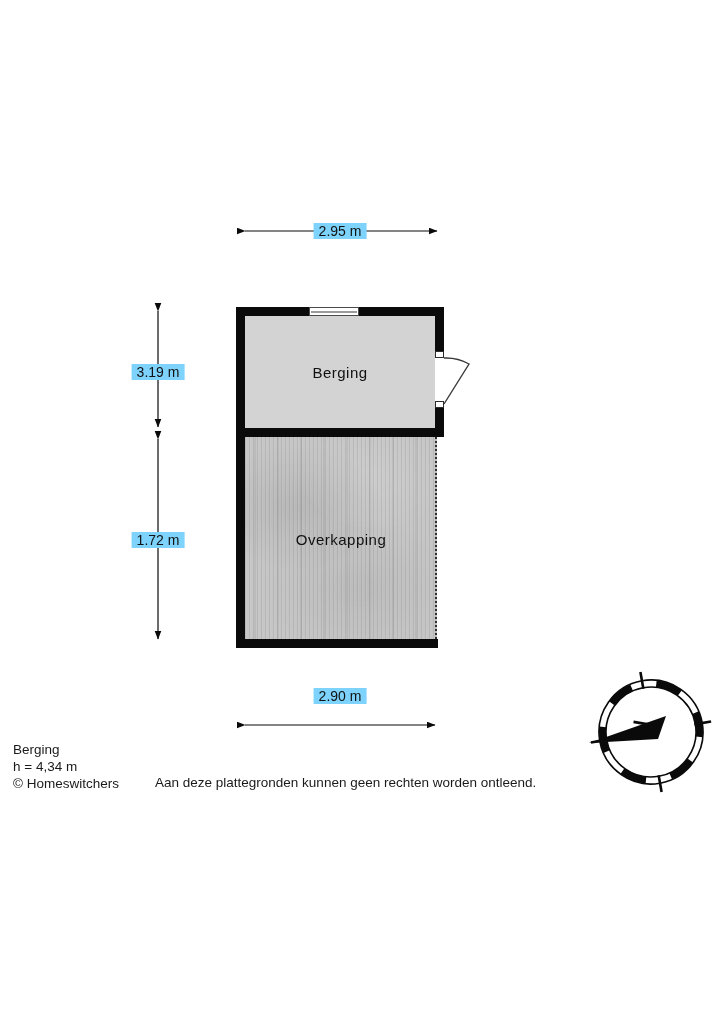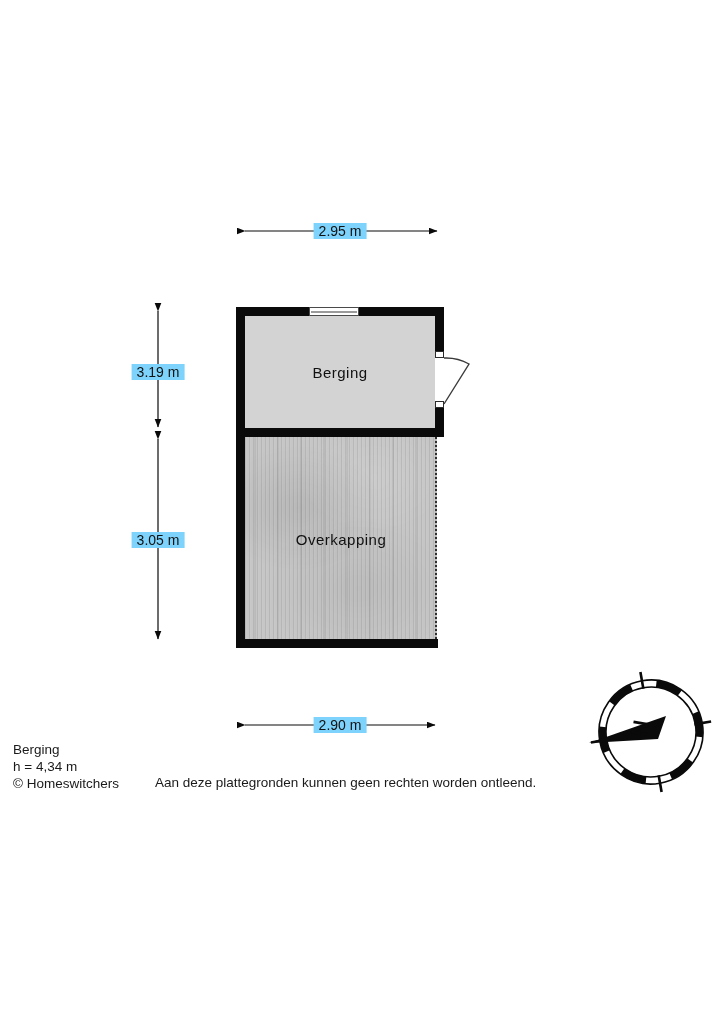--- a/index.html
+++ b/index.html
@@ -96,22 +96,22 @@
       <polygon points="-62,11 15,-16 7,7" fill="#0a0a0a"></polygon>
       <text transform="translate(-11,-4) rotate(100)" text-anchor="middle" dominant-baseline="central" font-size="22" font-weight="bold" fill="#0a0a0a" font-family="Liberation Sans, DejaVu Sans, sans-serif">N</text>
     </g>
   </svg>
 
   <div class="room-label" style="left:245px;top:364px;width:190px;">Berging</div>
   <div class="room-label" style="left:245px;top:531px;width:192px;">Overkapping</div>
 
   <div class="dim-label" style="left:340px;top:231px;">2.95 m</div>
   <div class="dim-label" style="left:158px;top:372px;">3.19 m</div>
-  <div class="dim-label" style="left:158px;top:540px;">3.05 m</div>
-  <div class="dim-label" style="left:340px;top:725px;">2.90 m</div>
+  <div class="dim-label" style="left:158px;top:540px;">1.72 m</div>
+  <div class="dim-label" style="left:340px;top:696px;">2.90 m</div>
 </div>
 
 <div class="footer-block">
   <div>Berging</div>
   <div>h = 4,34 m</div>
   <div>© Homeswitchers</div>
 </div>
 <div class="disclaimer">Aan deze plattegronden kunnen geen rechten worden ontleend.</div>
 
 </body></html>

